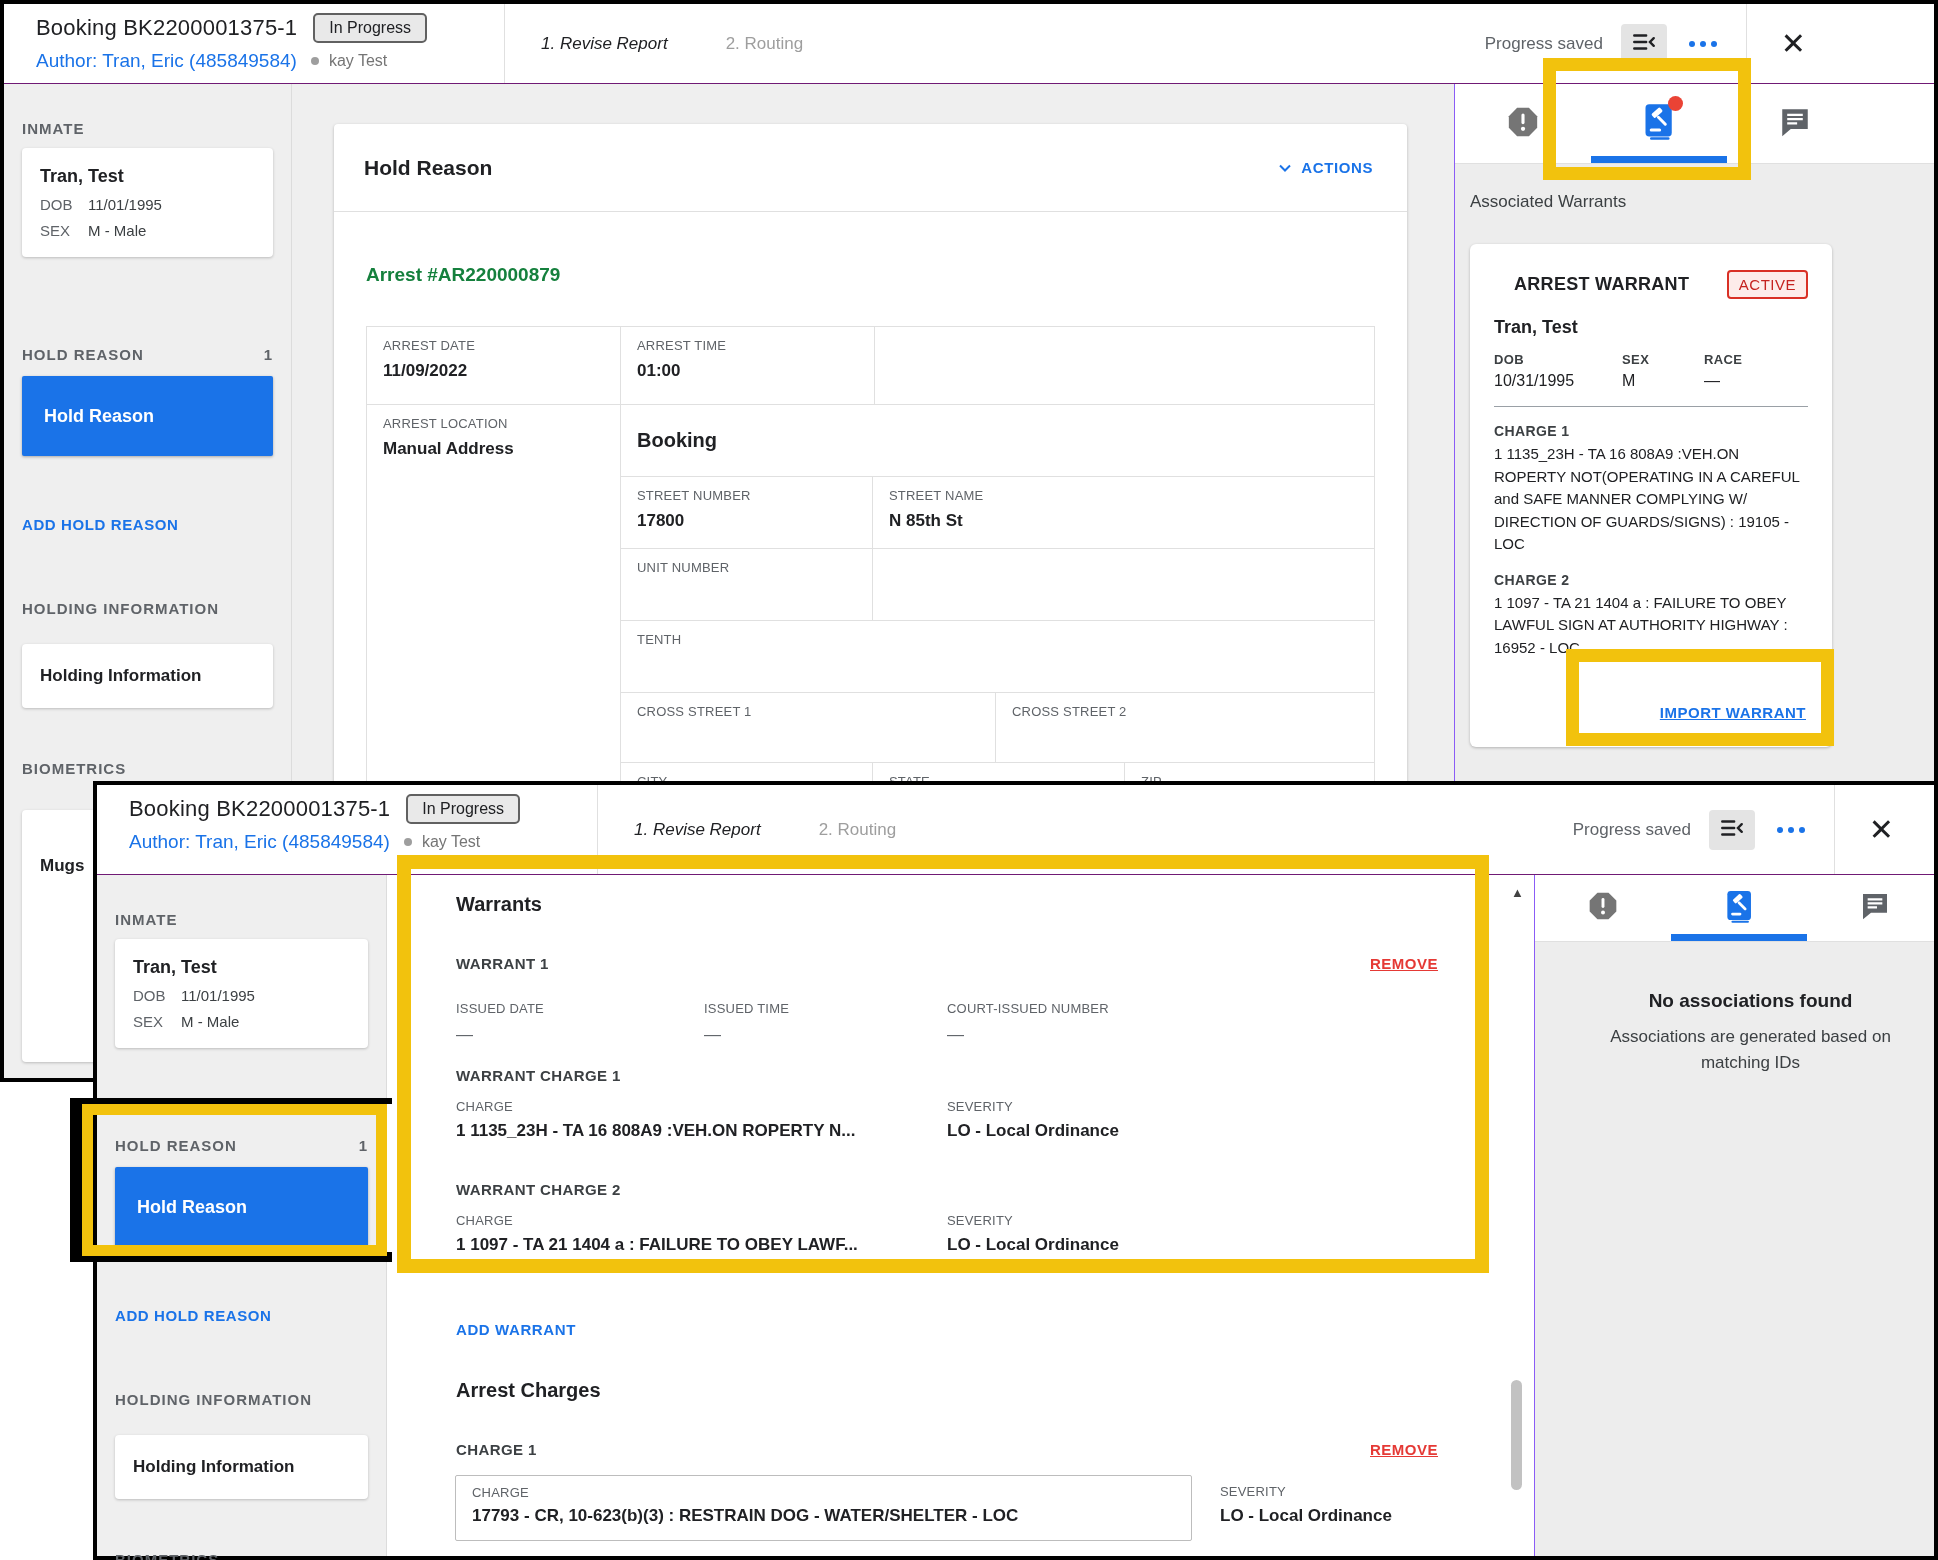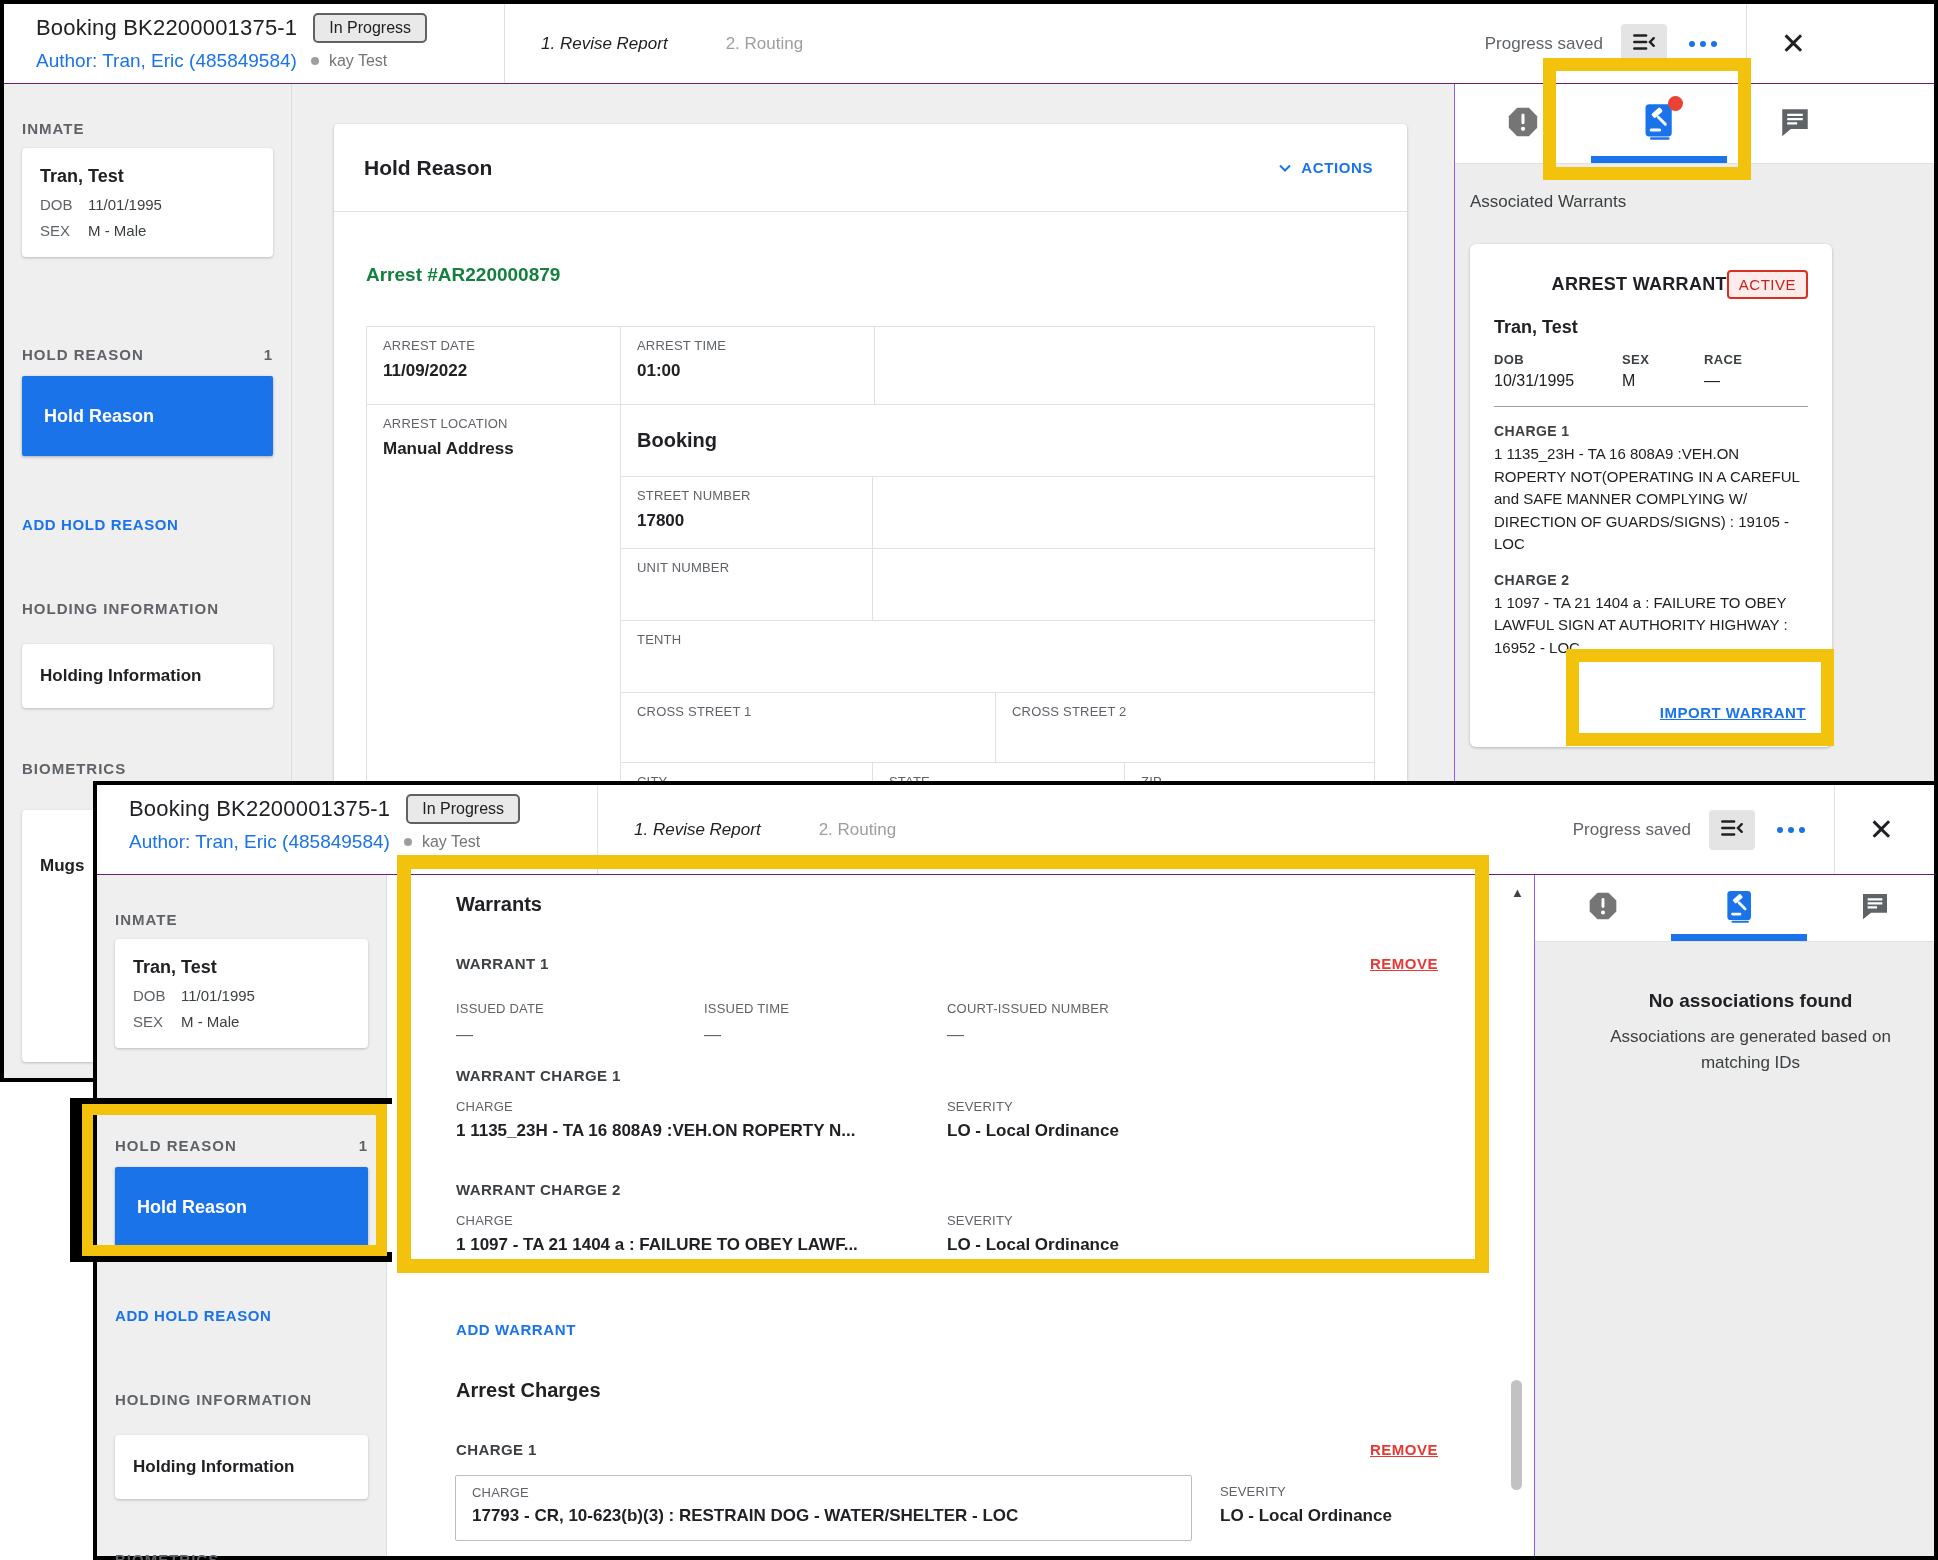--- a/index.html
+++ b/index.html
@@ -86,21 +86,21 @@
   .win-top .tabbar { height:80px; }
   .win-bottom .tabbar { height:67px; }
   .tab { position:absolute; top:0; bottom:0; width:136px; display:flex; align-items:center; justify-content:center; cursor:pointer; }
   .tab1 { left:0; } .tab2 { left:136px; } .tab3 { left:272px; }
   .tab-underline { position:absolute; left:136px; width:136px; height:7px; bottom:0; background:#1a73e8; }
   .icon-wrap { position:relative; display:inline-flex; }
   .red-dot { position:absolute; right:-9px; top:-7px; width:15px; height:15px; border-radius:50%; background:#ea4335; }
   .assoc-body-top { position:absolute; left:0; right:0; top:80px; bottom:0; }
   .assoc-title { margin:28px 0 0 15px; font-size:17px; color:#3c4043; }
   .warrant-card { position:absolute; left:15px; top:80px; width:362px; height:503px; background:#fff; border-radius:6px; box-shadow:0 1px 3px rgba(0,0,0,.25); padding:26px 24px; overflow:hidden; }
-  .wc-title-row { display:flex; align-items:center; justify-content:flex-end; }
+  .wc-title-row { display:flex; align-items:center; justify-content:space-between;margin-left:20px; }
   .wc-type { font-size:18px; font-weight:bold; color:#202124; letter-spacing:.3px; }
   .active-badge { font-size:15px; color:#c5221f; background:#fdecea; border:2px solid #d93025; border-radius:4px; padding:4px 10px; letter-spacing:.5px; }
   .wc-name { margin-top:18px; font-size:18px; font-weight:bold; color:#202124; }
   .wc-info { display:flex; margin-top:14px; }
   .wc-info > div:nth-child(1){ width:128px; } .wc-info > div:nth-child(2){ width:82px; }
   .wc-k { font-size:13px; font-weight:bold; color:#3c4043; letter-spacing:.4px; }
   .wc-v { font-size:16px; color:#202124; margin-top:5px; }
   .wc-hr { border:none; border-top:1px solid #9aa0a6; margin-top:16px; }
   .wc-charge-label { margin-top:16px; font-size:14px; font-weight:bold; color:#3c4043; letter-spacing:.4px; }
   .wc-charge-text { margin-top:4px; font-size:15px; color:#202124; line-height:1.5; }
@@ -237,20 +237,24 @@
               <div class="fcell" style="width:254px">
                   <div class="flabel">ARREST LOCATION</div>
                   <div class="fvalue">Manual Address</div>
                 </div>
               <div class="loc-wrap">
                 <div class="loc-head">Booking</div>
                 <div class="lrow" style="height:72px">
                   <div class="fcell" style="width:252px">
                       <div class="flabel">STREET NUMBER</div>
                       <div class="fvalue">17800</div>
+                    </div>
+                  <div class="fcell nobr" style="flex:1">
+                      <div class="flabel">STREET NAME</div>
+                      <div class="fvalue">N 85th St</div>
                     </div>
                 </div>
                 <div class="lrow" style="height:72px">
                   <div class="fcell" style="width:252px">
                       <div class="flabel">UNIT NUMBER</div>
                     </div>
                   <div class="fcell nobr" style="flex:1"></div>
                 </div>
                 <div class="lrow" style="height:72px">
                   <div class="fcell nobr" style="flex:1">

